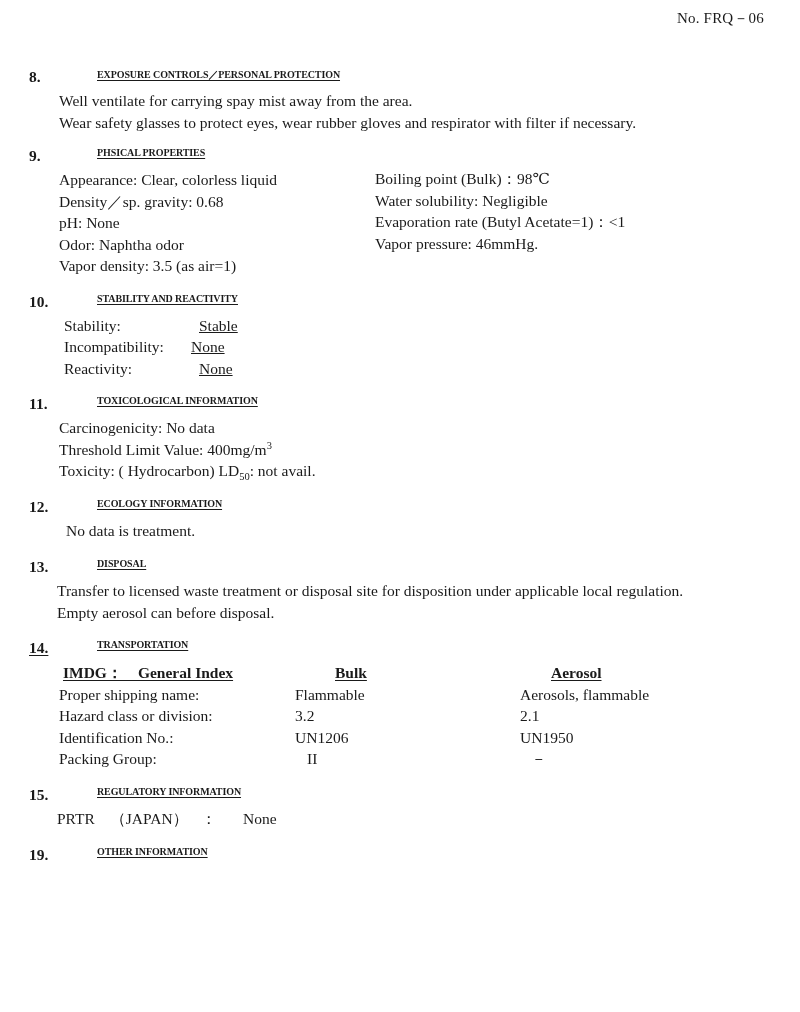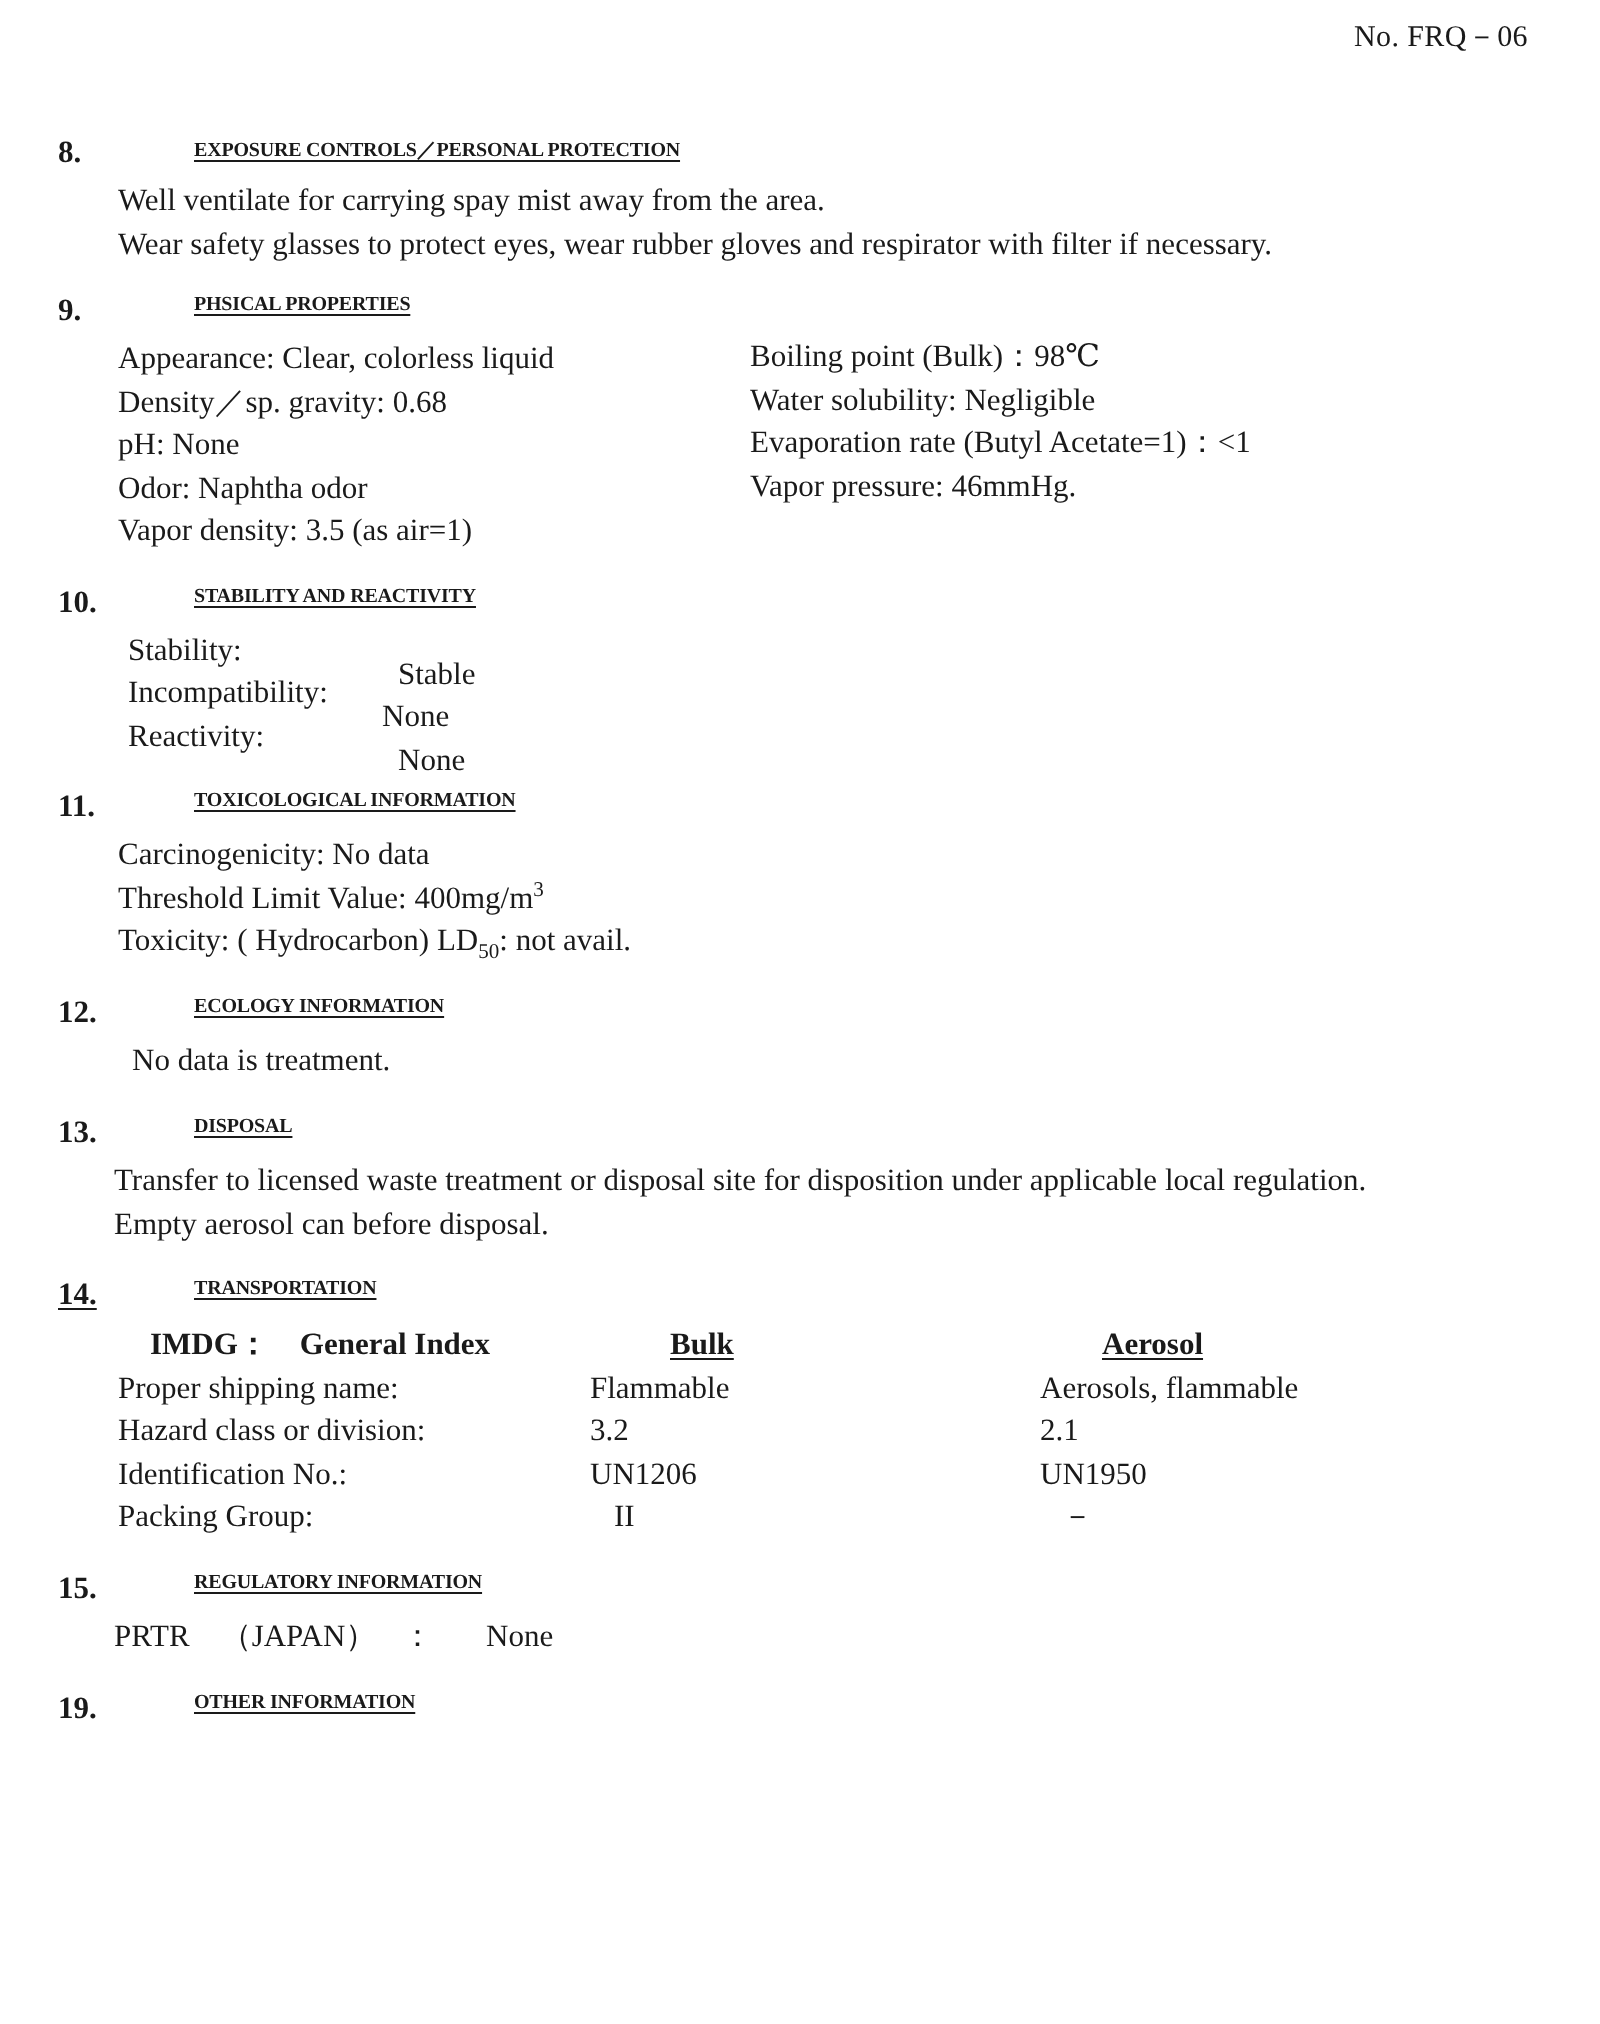--- a/index.html
+++ b/index.html
@@ -120,41 +120,43 @@
     white-space: nowrap;
   }
   .lv-label {
     position: absolute;
     left: 5px;
     top: 0;
   }
   .lv-value {
     position: absolute;
     left: 132px;
-    top: 12px;
+    top: 0;
+    text-decoration: underline;
   }
   .lv-value.pad-c { left: 140px; }
 
   
   .tp-table {
     position: relative;
     padding-top: 1px;
   }
   .tp-row {
     position: relative;
     height: 21.5px;
     line-height: 21.5px;
     white-space: nowrap;
   }
   .tp-row.head { font-weight: bold; }
   .tp-c1 { position: absolute; left: 0; top: 0; }
   .tp-c2 { position: absolute; left: 236px; top: 0; }
   .tp-c3 { position: absolute; left: 461px; top: 0; }
   .tp-row.head .tp-c1 {
-    left: 16px;
+    left: 4px;
+    text-decoration: underline;
     text-underline-offset: 2px;
   }
   .tp-row.head .tp-c2 {
     left: 276px;
     text-decoration: underline;
     text-underline-offset: 2px;
   }
   .tp-row.head .tp-c3 {
     left: 492px;
     text-decoration: underline;

